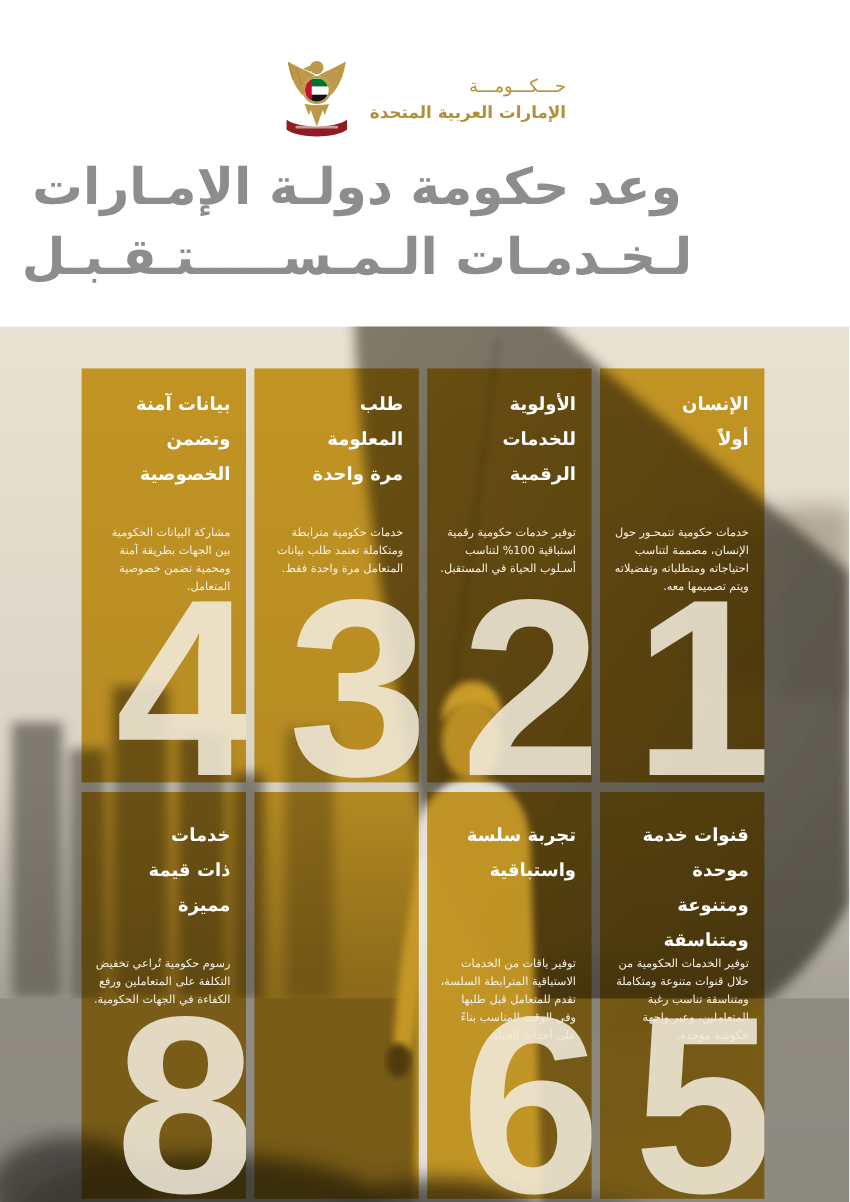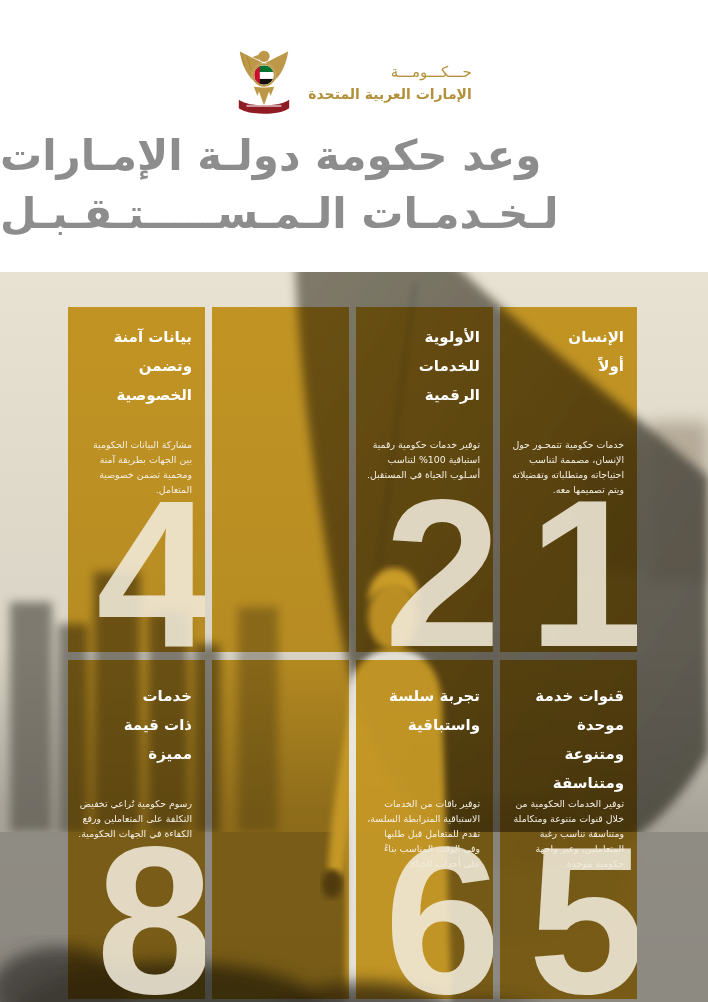--- a/index.html
+++ b/index.html
@@ -10,21 +10,21 @@
   }
 
   
   .logo { position:absolute; top:28px; left:0; right:0;
           display:flex; justify-content:center; align-items:center; gap:16px; }
   .logo-text { direction:rtl; text-align:right; color:#b3913b; }
   .logo-line1 { font-size:15px; letter-spacing:.5px; }
   .logo-line2 { font-size:14px; font-weight:bold; margin-top:5px; }
 
   .title { position:absolute; top:110px; left:0; width:595px;
-           direction:rtl; text-align:left; white-space:pre-line;
+           direction:rtl; text-align:center; white-space:pre-line;
            color:#8d8d8d; font-weight:700; font-size:42px; line-height:58px; }
 
   
   .photo { position:absolute; top:255px; left:0; width:708px; height:747px; }
 
   
   .gold-layer { position:absolute; inset:0; }
   .gold { position:absolute; width:137px; background:#d7a82b; mix-blend-mode:multiply; }
   .r1 { top:290px; height:345px; }
   .r2 { top:643px; height:339px; }
@@ -163,20 +163,27 @@
     <div class="card-body">خدمات حكومية تتمحـور حول الإنسان، مصممة لتناسب احتياجاته ومتطلباته وتفضيلاته ويتم تصميمها معه.</div>
     <div class="card-num">1</div>
   </div>
   <div class="card r1 c2">
     <div class="card-head">الأولوية
 للخدمات
 الرقمية</div>
     <div class="card-body">توفير خدمات حكومية رقمية استباقية 100% لتناسب أسـلوب الحياة في المستقبل.</div>
     <div class="card-num">2</div>
   </div>
+  <div class="card r1 c3">
+    <div class="card-head">طلب
+المعلومة
+مرة واحدة</div>
+    <div class="card-body">خدمات حكومية مترابطة ومتكاملة تعتمد طلب بيانات المتعامل مرة واحدة فقط.</div>
+    <div class="card-num">3</div>
+  </div>
   <div class="card r1 c4">
     <div class="card-head">بيانات آمنة
 وتضمن
 الخصوصية</div>
     <div class="card-body">مشاركة البيانات الحكومية بين الجهات بطريقة آمنة ومحمية تضمن خصوصية المتعامل.</div>
     <div class="card-num">4</div>
   </div>
   <div class="card r2 c1">
     <div class="card-head">قنوات خدمة
 موحدة

